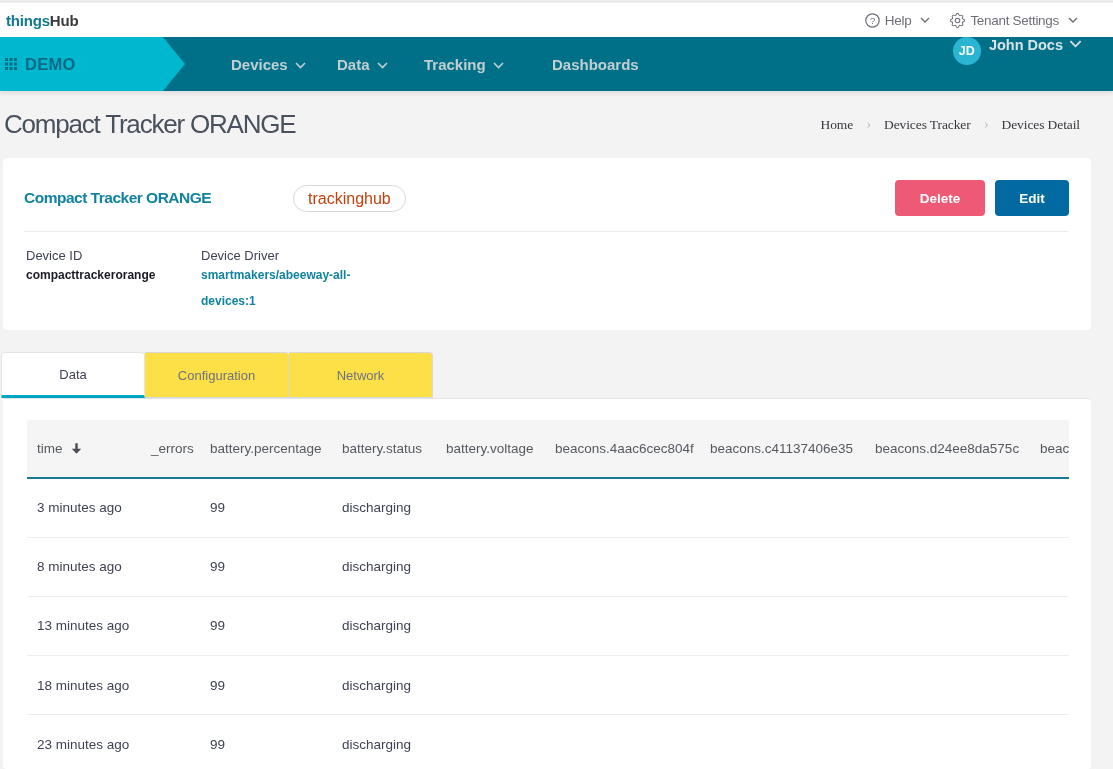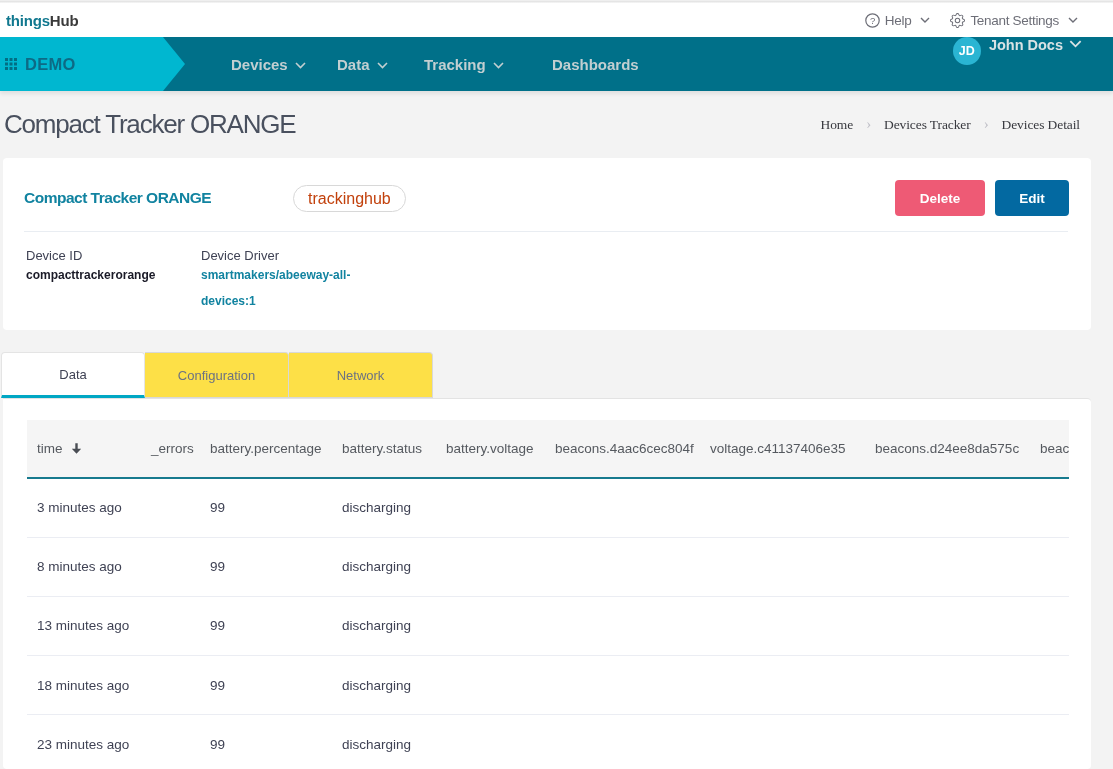--- a/index.html
+++ b/index.html
@@ -174,21 +174,21 @@
     <thead>
       <tr>
         <th>time<svg class="sortarrow" width="11" height="11" viewBox="0 0 11 11">
                 <path d="M4.3 0.3 h2.4 v5.4 h3.5 L5.5 10.8 L0.8 5.7 h3.5 z" fill="#4a4e54"></path>
               </svg></th>
         <th>_errors</th>
         <th>battery.percentage</th>
         <th>battery.status</th>
         <th>battery.voltage</th>
         <th>beacons.4aac6cec804f</th>
-        <th>voltage.c41137406e35</th>
+        <th>beacons.c41137406e35</th>
         <th>beacons.d24ee8da575c</th>
         <th>beacons.d4bca6369b4c</th>
       </tr>
     </thead>
     <tbody>
       <tr>
             <td>3 minutes ago</td>
             <td></td>
             <td>99</td>
             <td>discharging</td>

